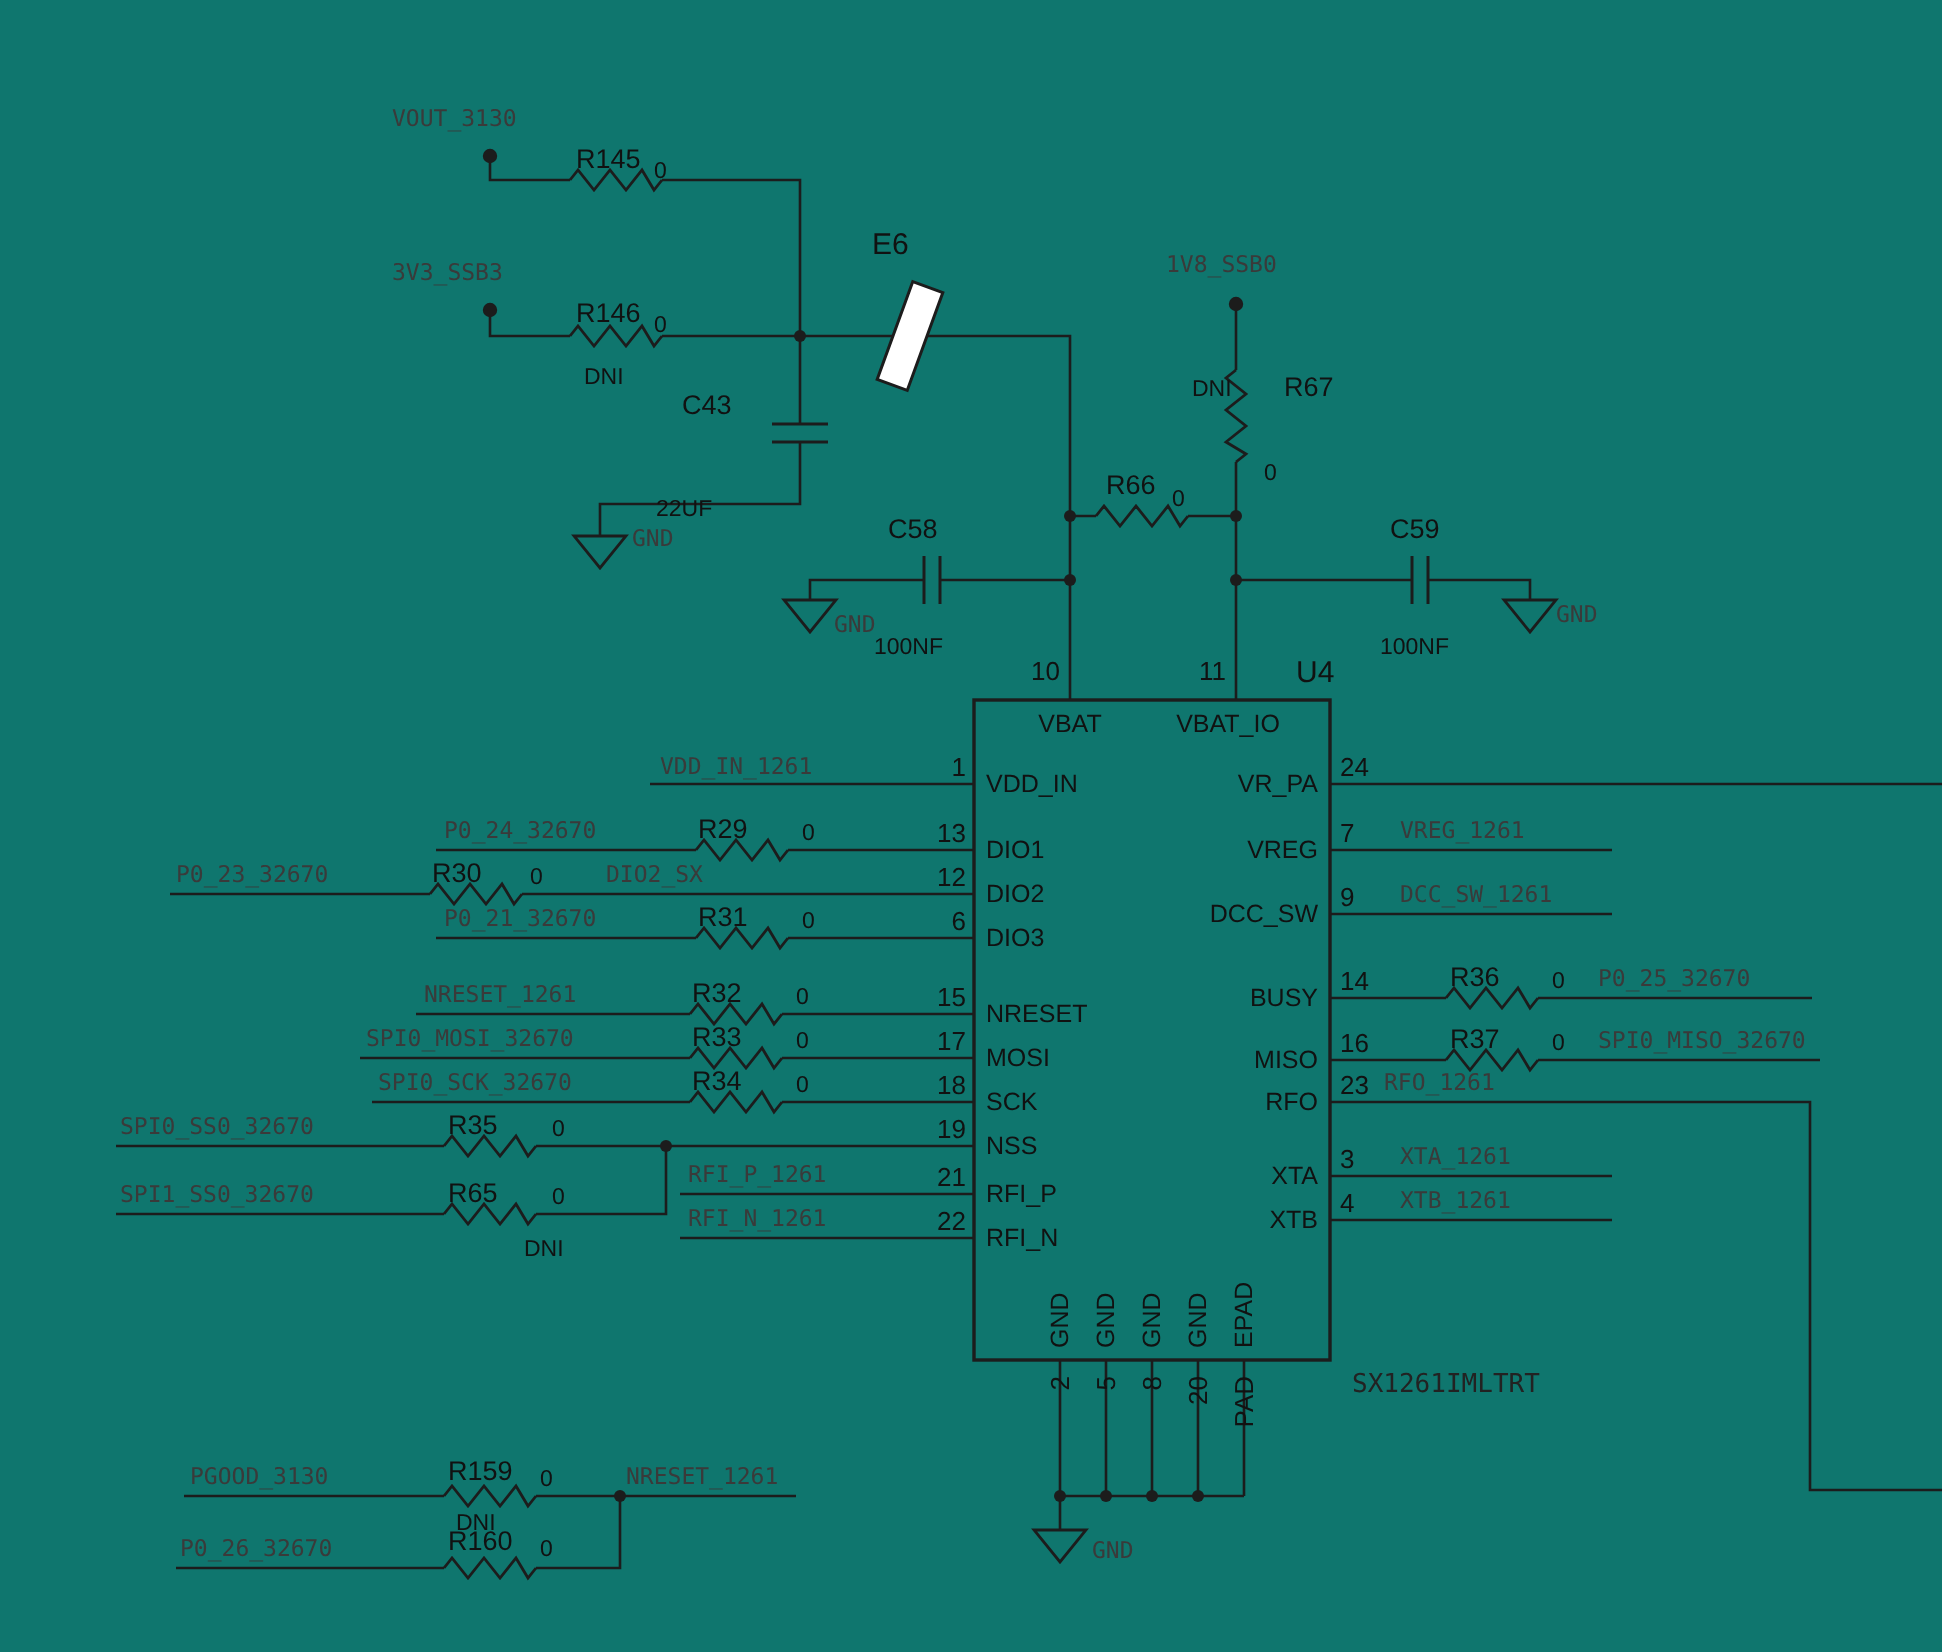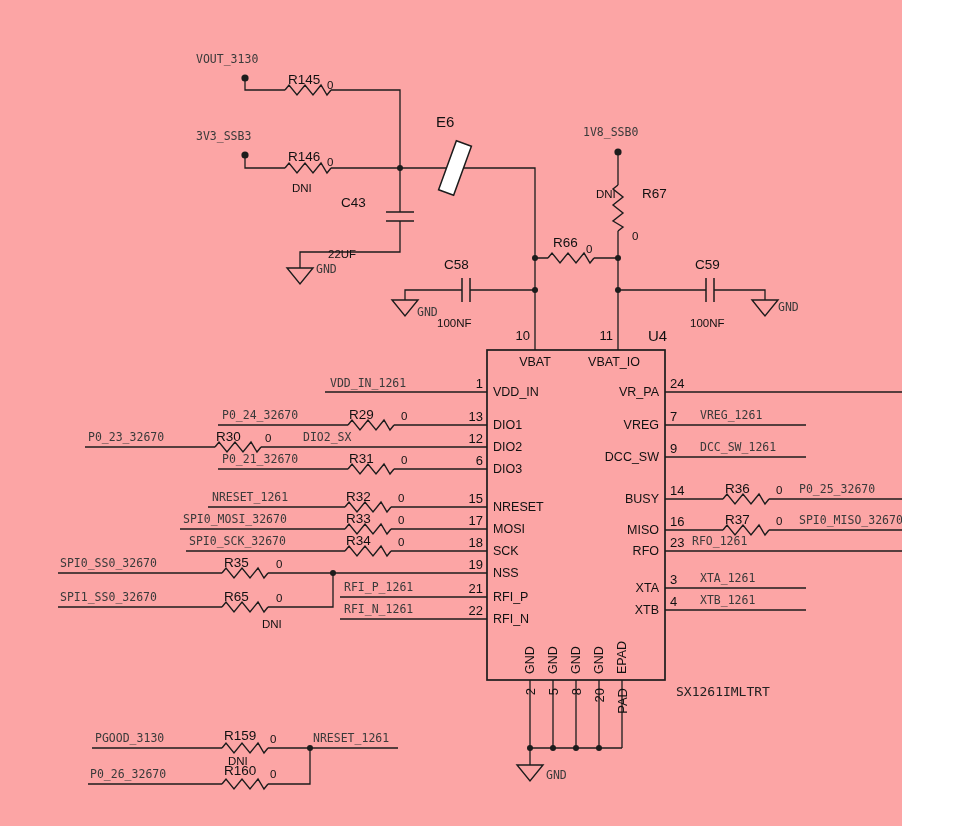--- a/index.html
+++ b/index.html
@@ -1,16 +1,16 @@
 <!DOCTYPE html>
 <html><head>
 <meta charset="utf-8">
 <style>
   html,body { margin:0; padding:0; background:#ffffff; }
-  .canvas { position:relative; width:902px; height:826px; background:#fca5a5; overflow:hidden; }
+  .canvas { position:relative; width:971px; height:826px; background:#0f766e; overflow:hidden; }
   svg { display:block; }
   .wire { stroke:#1c1c1c; stroke-width:1.3; fill:none; }
   .sym  { stroke:#1c1c1c; stroke-width:1.5; fill:none; }
   .chip { stroke:#1c1c1c; stroke-width:1.7; fill:none; }
   .bead { stroke:#1c1c1c; stroke-width:1.5; fill:#ffffff; }
   .dot  { fill:#1c1c1c; stroke:none; }
   text  { fill:#1c1c1c; }
   .net  { font-family:"DejaVu Sans Mono","Liberation Mono",monospace; font-size:11.5px; fill:#3a3a3a; }
   .ref  { font-family:"Liberation Sans",sans-serif; font-size:13.5px; fill:#111; }
   .val  { font-family:"Liberation Sans",sans-serif; font-size:11.5px; fill:#111; }

